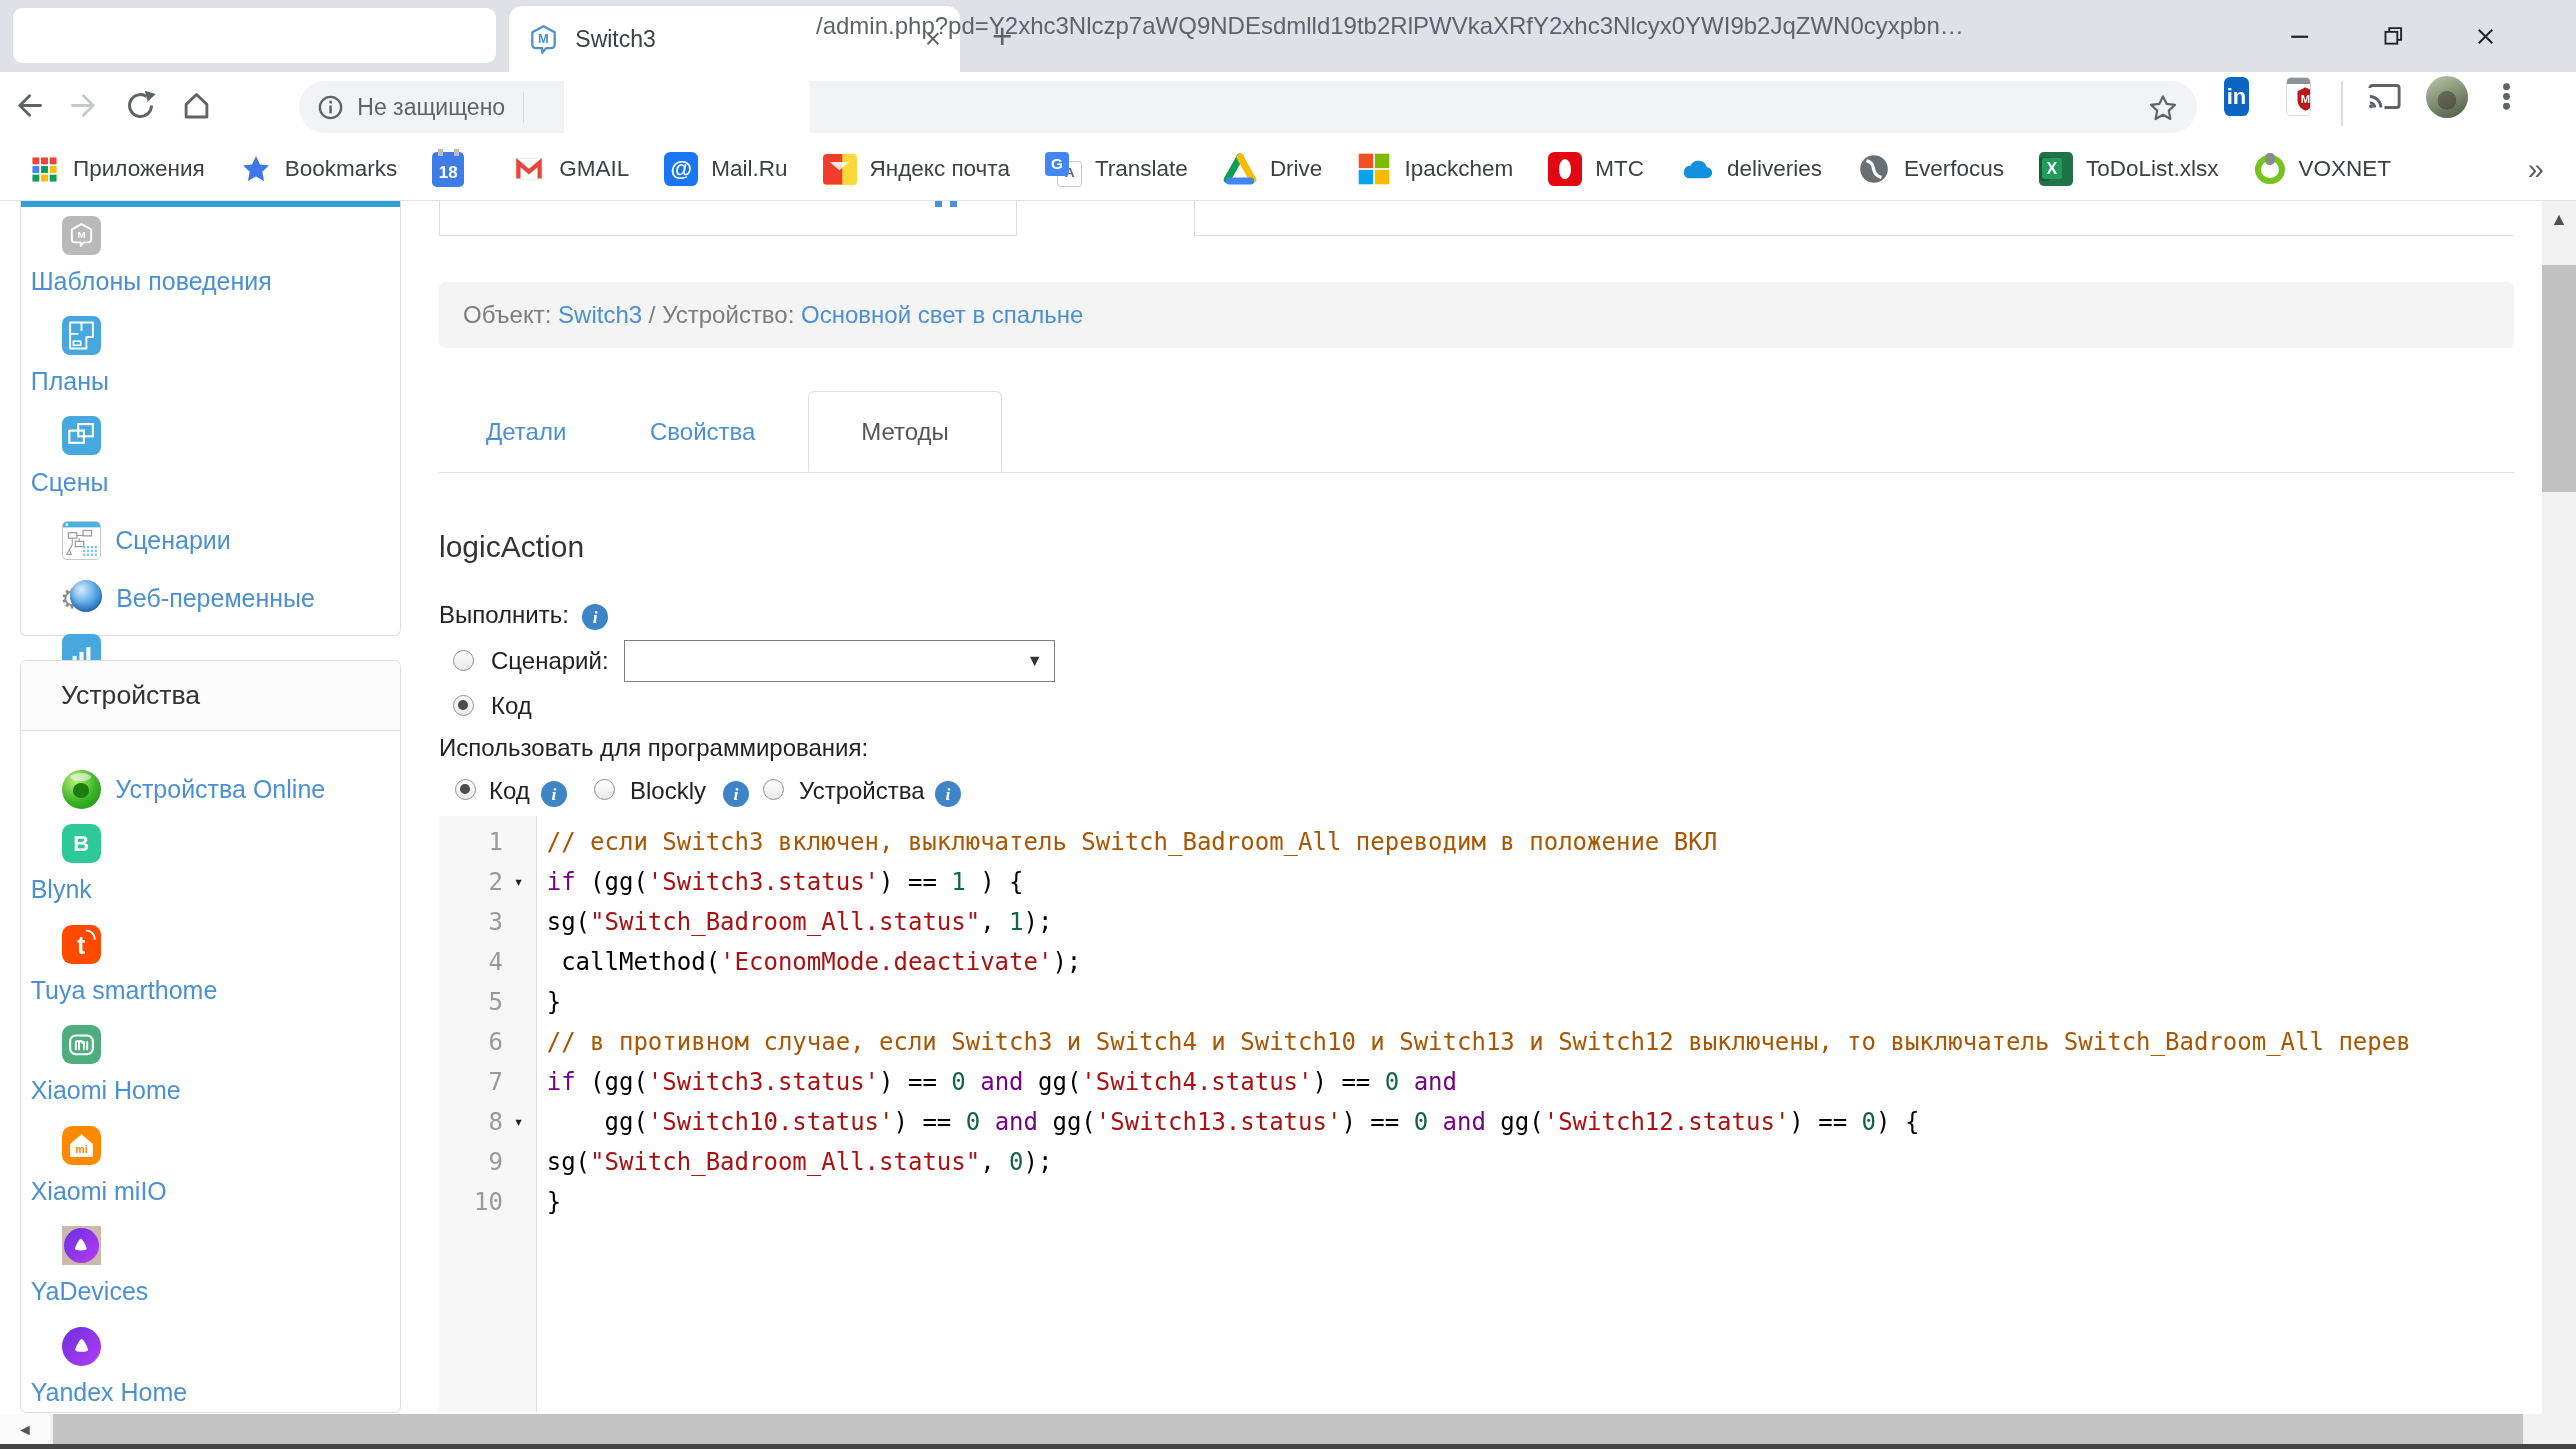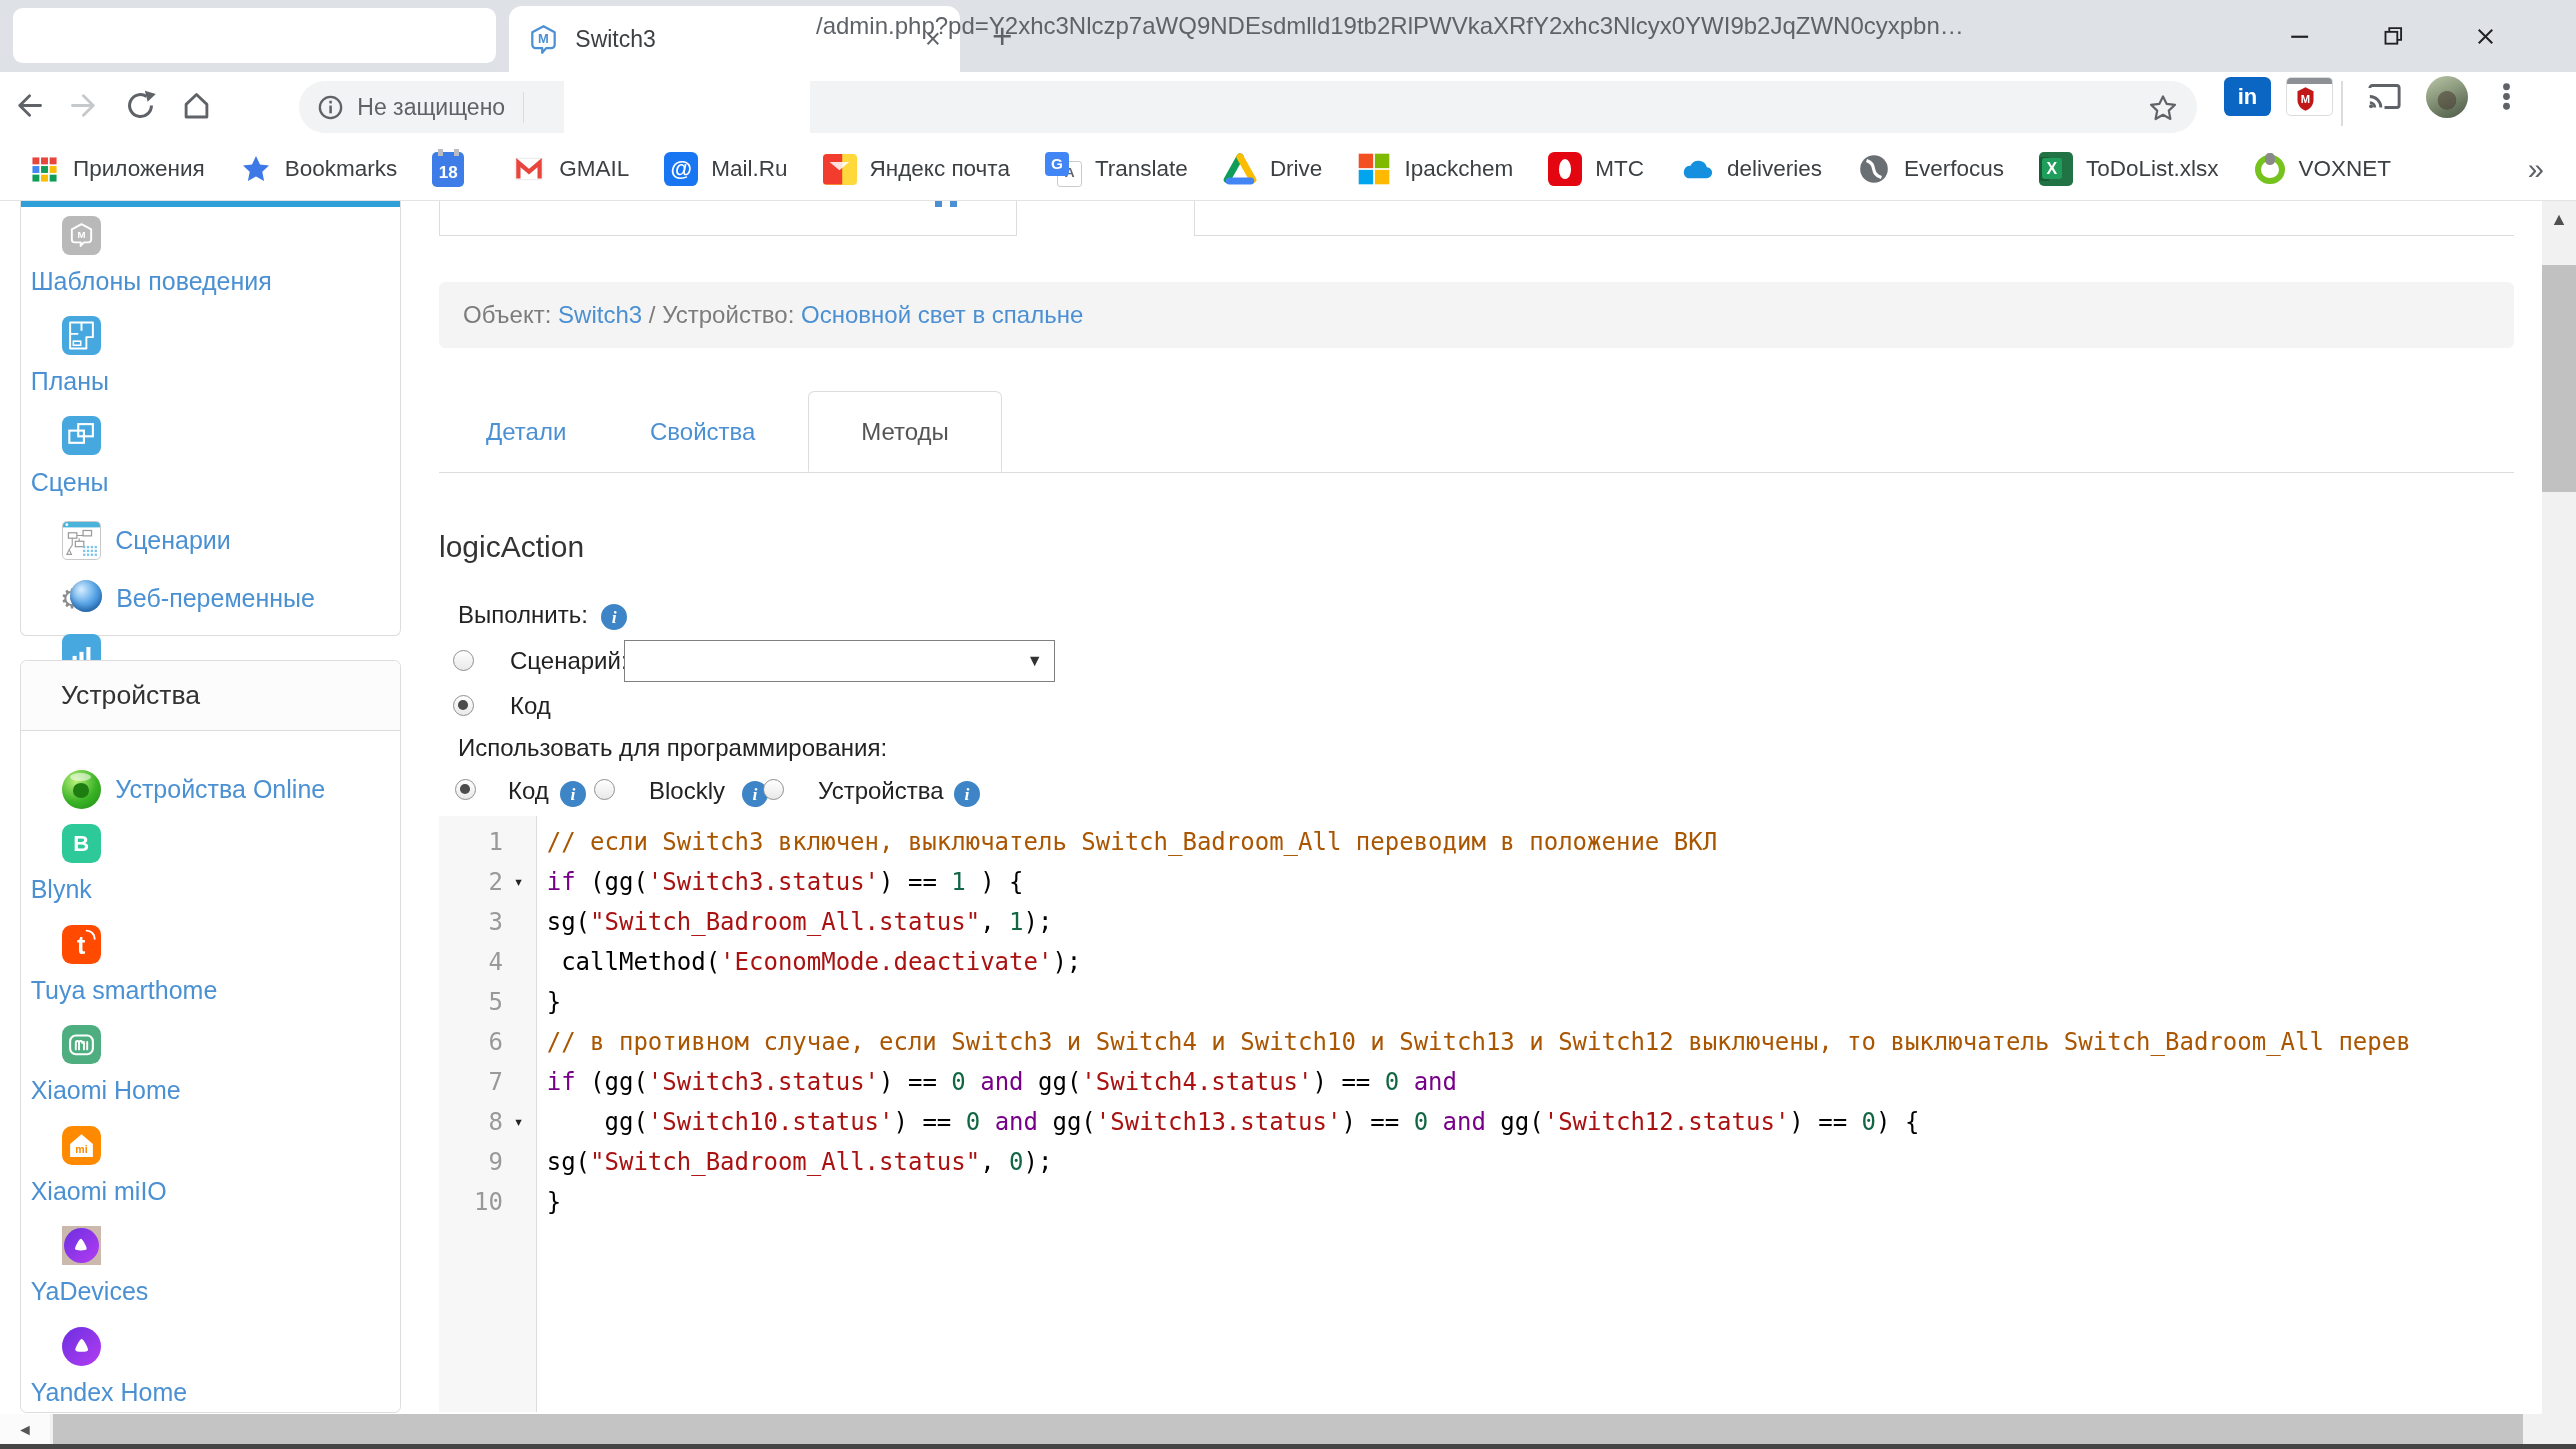--- a/index.html
+++ b/index.html
@@ -17,21 +17,21 @@
   .wctl{position:absolute;top:0;height:72px;width:93px;display:flex;align-items:center;justify-content:center;}
 
   .toolbar{position:absolute;left:0;top:72px;width:2576px;height:66px;background:#fff;display:flex;align-items:center;}
   .navbtn{width:56px;display:flex;justify-content:center;}
   .omnibox{position:absolute;left:299px;top:81px;width:1898px;height:52px;background:#f1f3f4;border-radius:26px;display:flex;align-items:center;padding-left:16px;box-sizing:border-box;}
   .sec-label{font-size:23px;color:#5f6368;margin-left:11.3px;white-space:nowrap;}
   .omni-sep{width:1.6px;height:31px;background:#dadce0;margin:0 13px 0 17.7px;}
   .redact{position:absolute;left:564px;top:77px;width:246px;height:58px;background:#fff;}
   .url-text{position:absolute;left:816px;top:0;height:52px;line-height:52px;font-size:24px;color:#5f6368;white-space:nowrap;overflow:hidden;width:1288px;}
   .omni-star{position:absolute;right:17.7px;top:11.3px;}
-  .ext{position:absolute;top:77px;width:47px;height:39px;}
+  .ext{position:absolute;top:77px;width:25px;height:39px;}
   .tool-sep{position:absolute;left:2341px;top:81px;width:1.6px;height:45px;background:#dadce0;}
   .avatar{position:absolute;left:2426px;top:76px;width:42px;height:42px;border-radius:50%;
     background:radial-gradient(circle at 50% 58%, rgba(72,60,50,.55) 0 28%, rgba(0,0,0,0) 30%),
                linear-gradient(155deg,#bcc7a9 0%,#93a184 35%,#6a7760 70%,#4e5a46 100%);}
 
   .bookmarks{position:absolute;left:0;top:138px;width:2576px;height:63px;background:#fff;border-bottom:0.8px solid #e1e3e6;display:flex;align-items:center;padding-left:29px;box-sizing:border-box;}
   .bm{display:flex;align-items:center;margin-right:35px;}
   .bmi{margin-right:13px;display:flex;align-items:center;justify-content:center;}
   .bml{font-size:22.5px;color:#3c4043;white-space:nowrap;}
   .bm-more{position:absolute;right:32px;font-size:29px;color:#5f6368;}
@@ -51,21 +51,21 @@
   .ptab{position:absolute;top:201px;height:35px;background:#fff;border-bottom:0.8px solid #dcdcdc;box-sizing:border-box;}
   .frag{position:absolute;top:0;width:7.2px;height:6.4px;background:#4a90d2;}
   .breadcrumb{position:absolute;left:439px;top:282px;width:2075px;height:66px;background:#f4f4f4;border-radius:6.4px;display:flex;align-items:center;padding-left:24px;box-sizing:border-box;font-size:24px;}
   .bc-label{color:#7c7c7c;}
   .bc-link{color:#4a90d2;cursor:pointer;}
   .tabs-border{position:absolute;left:439px;top:472px;width:2075px;height:0;border-bottom:0.8px solid #ddd;}
   .ctab{position:absolute;top:391px;height:81px;display:flex;align-items:center;font-size:24px;}
   .ctab-link{color:#4a90d2;cursor:pointer;}
   .ctab-active{border:0.8px solid #ddd;border-bottom:0.8px solid #fff;border-radius:6.4px 6.4px 0 0;background:#fff;color:#555;justify-content:center;width:194px;box-sizing:border-box;z-index:2;}
   .h-method{position:absolute;left:439px;top:530px;font-size:30px;color:#333;}
-  .flabel{position:absolute;font-size:24px;color:#222;margin-left:19px;}
+  .flabel{position:absolute;font-size:24px;color:#222;}
   .info{display:inline-block;width:26px;height:26px;border-radius:50%;background:#3d85c6;color:#fff;font-size:17.7px;font-weight:bold;font-style:italic;font-family:"Liberation Serif",serif;text-align:center;line-height:26px;}
   .radio{position:absolute;width:21px;height:21px;border-radius:50%;border:1.6px solid #8f8f8f;background:linear-gradient(#fff,#e9e9e9);box-sizing:border-box;}
   .radio.checked::after{content:"";position:absolute;left:4px;top:4px;width:9.7px;height:9.7px;border-radius:50%;background:#4c4c4c;}
   .select{position:absolute;left:624px;top:640px;width:431px;height:42px;border:0.8px solid #7f7f7f;background:#fff;box-sizing:border-box;}
   .select .caret{position:absolute;right:11.3px;top:11.3px;font-size:16px;color:#333;}
 
   
   .editor{position:absolute;left:439px;top:816px;width:2091px;height:596px;display:flex;font-family:"DejaVu Sans Mono",monospace;font-size:24px;line-height:40px;}
   .gutter{width:98px;background:#f7f7f7;border-right:0.8px solid #ddd;box-sizing:border-box;padding-top:6.4px;}
   .gline{display:flex;height:40px;}

